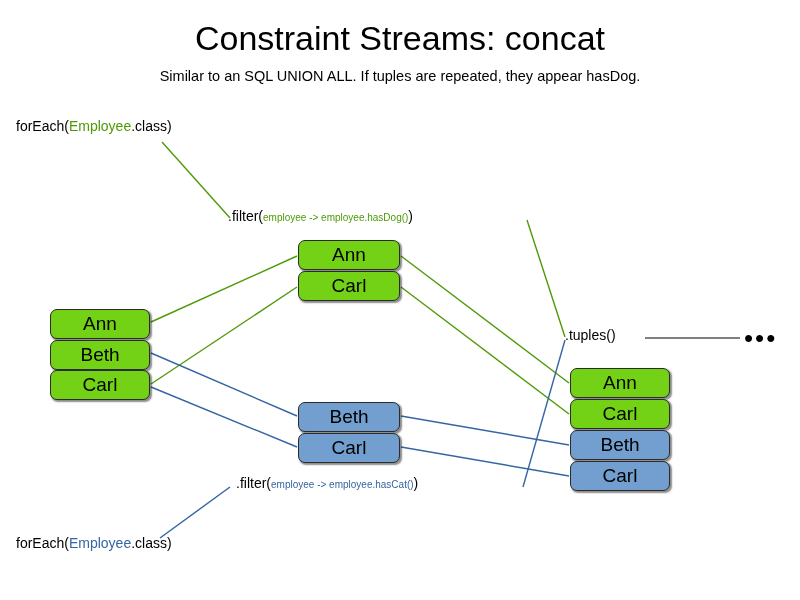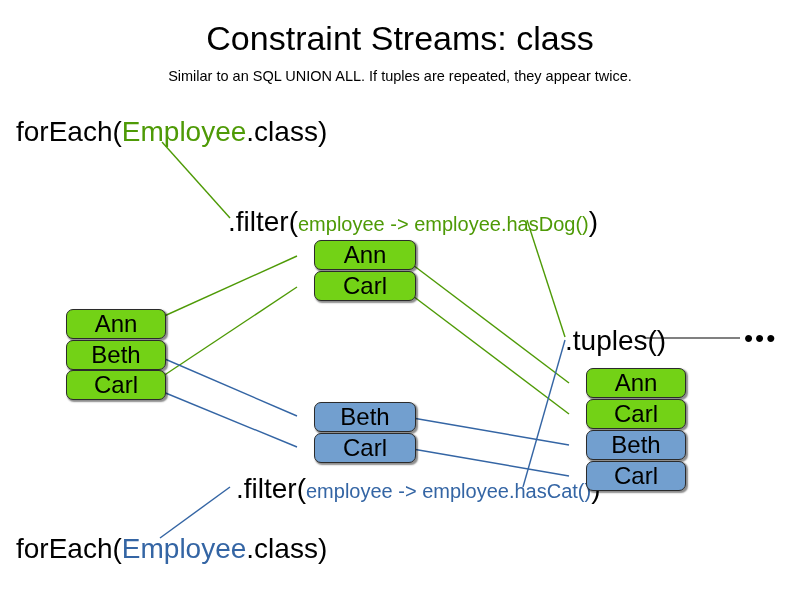--- a/index.html
+++ b/index.html
@@ -51,42 +51,41 @@
     color: #000000;
     white-space: nowrap;
   }
 
   .code-label {
     position: absolute;
     white-space: nowrap;
     line-height: 1;
   }
   .code-label .big {
-    font-size: 28px;
+    font-size: 14px;
   }
   .code-label .sm {
-    font-size: 20px;
+    font-size: 10px;
     margin-top: 43px;
   }
   .green-txt { color: #4e9a06; }
   .blue-txt  { color: #3465a4; }
 
   .node {
     position: absolute;
     box-sizing: border-box;
     border: 1.4px solid #2b2b2b;
     border-radius: 7px;
     text-align: center;
-    font-size: 24px;
+    font-size: 19px;
     color: #000000;
     box-shadow: 1.5px 1.5px 1.5px rgba(0,0,0,0.45);
     display: flex;
     align-items: center;
     justify-content: center;
-    margin-left: 16px;
   }
   .node.green { background: #73d216; }
   .node.blue  { background: #729fcf; }
 
   .ellipsis {
     position: absolute;
     font-size: 26px;
     letter-spacing: 2px;
     color: #000000;
     line-height: 1;
@@ -107,22 +106,22 @@
       <line x1="151" y1="387" x2="297" y2="447" stroke="#3465a4" stroke-width="1.4"></line>
       <line x1="401" y1="256" x2="569" y2="383" stroke="#4e9a06" stroke-width="1.4"></line>
       <line x1="401" y1="287" x2="569" y2="414" stroke="#4e9a06" stroke-width="1.4"></line>
       <line x1="401" y1="416" x2="569" y2="445" stroke="#3465a4" stroke-width="1.4"></line>
       <line x1="401" y1="447" x2="569" y2="476" stroke="#3465a4" stroke-width="1.4"></line>
       <line x1="527" y1="220" x2="565" y2="337" stroke="#4e9a06" stroke-width="1.4"></line>
       <line x1="523" y1="487" x2="565" y2="340" stroke="#3465a4" stroke-width="1.4"></line>
       <line x1="645" y1="338" x2="740" y2="338" stroke="#808080" stroke-width="2"></line>
     </svg>
 
-  <div class="title">Constraint Streams: class</div>
-  <div class="subtitle">Similar to an SQL UNION ALL. If tuples are repeated, they appear twice.</div>
+  <div class="title">Constraint Streams: concat</div>
+  <div class="subtitle">Similar to an SQL UNION ALL. If tuples are repeated, they appear hasDog.</div>
 
   <div class="code-label" style="left:16px; top:118px;">
     <span class="big">forEach(</span><span class="big green-txt">Employee</span><span class="big">.class)</span>
   </div>
 
   <div class="code-label" style="left:228px; top:208px;">
     <span class="big">.filter(</span><span class="sm green-txt">employee -&gt; employee.hasDog()</span><span class="big">)</span>
   </div>
 
   <div class="code-label" style="left:236px; top:475px;">

